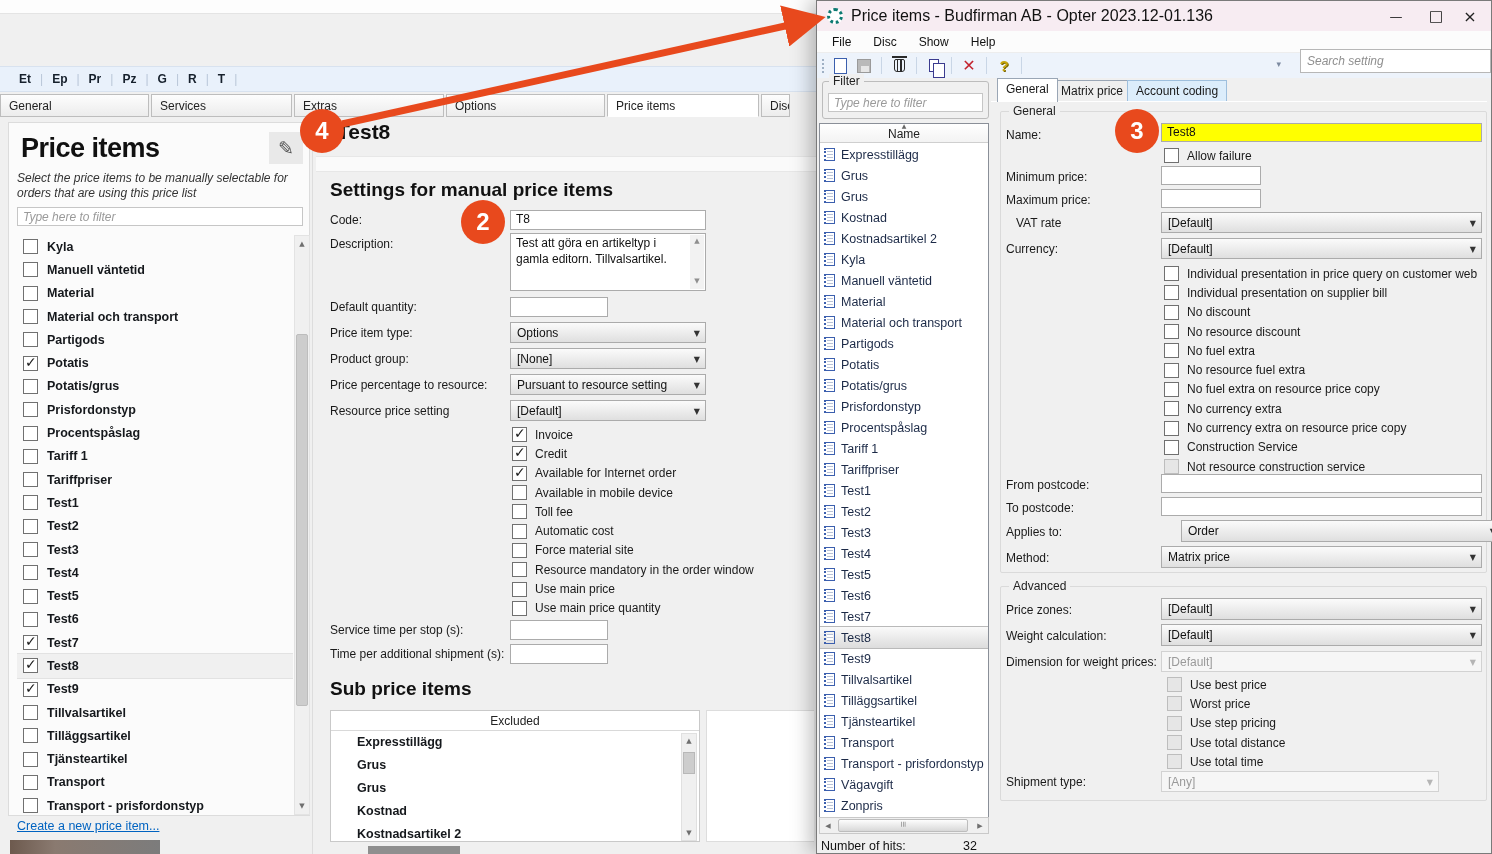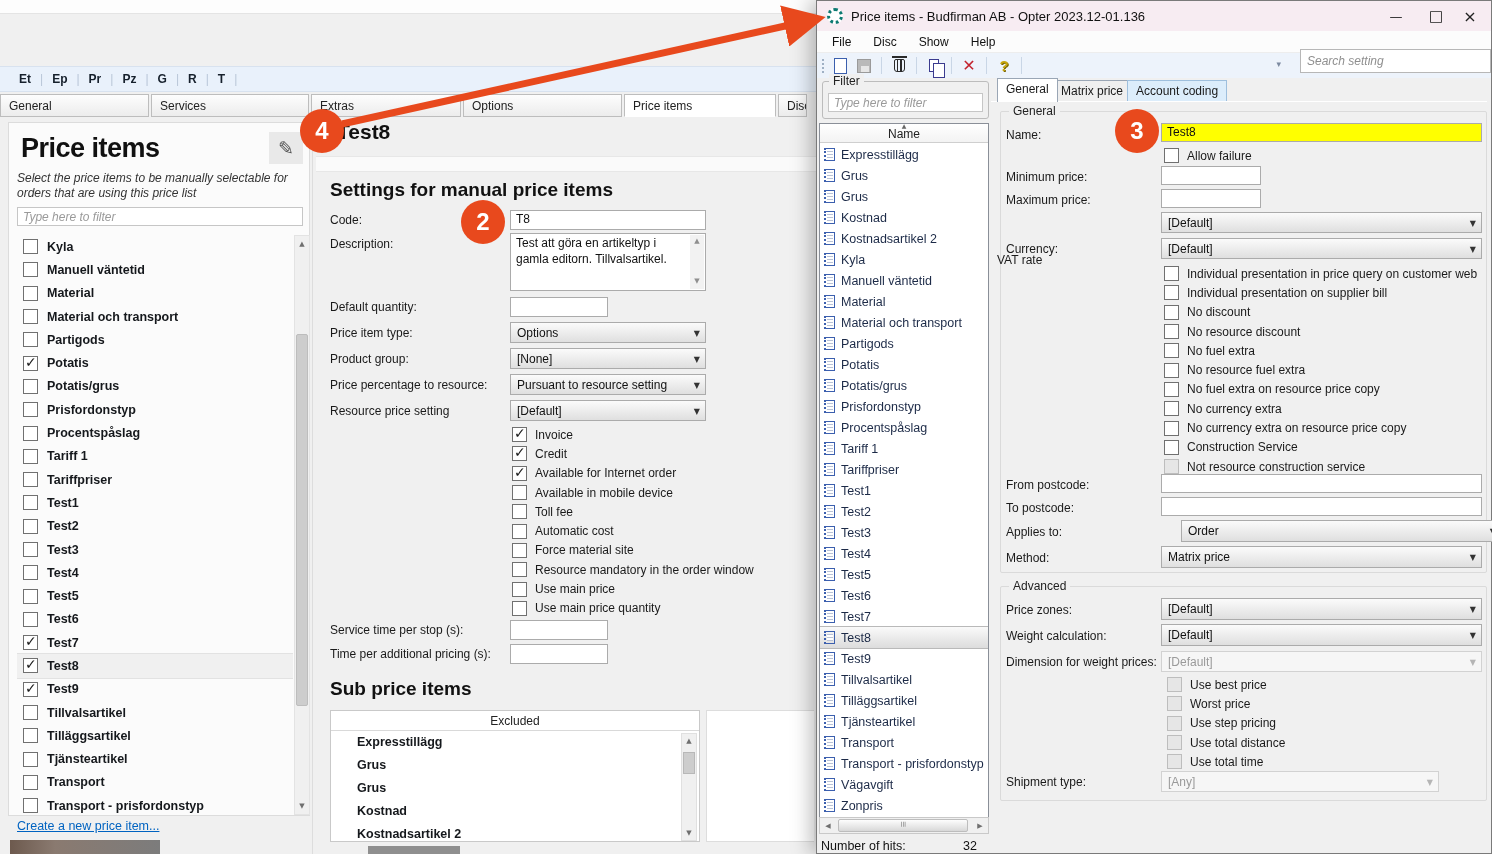--- a/index.html
+++ b/index.html
@@ -63,21 +63,21 @@
   #exc-thumb { position:absolute; left:1px; top:18px; width:12px; height:22px; background:#cdcdcd; border:1px solid #b8b8b8; }
   #side-white { left:706px; top:710px; width:108px; height:132px; background:#fff; border:1px solid #dddddd; border-right:none; }
 
   
   .frag { background:#9d9d9d; }
 
   
   #dlg { left:816px; top:0; width:676px; height:854px; background:#f0f0f0; border:1px solid #7a7a7a; box-shadow:-6px 0 18px rgba(0,0,0,0.25); }
   #dlg-title { position:absolute; left:0; top:0; width:100%; height:30px; background:#f7ecf2; display:flex; align-items:center; padding-left:10px; gap:8px; }
   #dlg-icon { width:16px; height:16px; border-radius:50%; border:3px dotted #0c7a72; background:#fff; }
-  #dlg-title .txt { font-size:13px; color:#111; }
+  #dlg-title .txt { font-size:16px; color:#111; }
   .winbtn { position:absolute; top:4px; width:30px; height:22px; display:flex; align-items:center; justify-content:center; font-size:13px; color:#222; }
   #dlg-menu { position:absolute; left:0; top:30px; width:100%; height:22px; background:#fcfcfc; display:flex; align-items:center; gap:22px; padding-left:15px; border-bottom:1px solid #ededed; }
   #dlg-menu span { font-size:12px; color:#111; }
   #dlg-toolbar { position:absolute; left:0; top:52px; width:100%; height:25px; background:#edf3fb; display:flex; align-items:center; padding-left:4px; gap:6px; }
   .tsep { width:1px; height:17px; background:#c9d6e6; margin:0 2px; }
   .grip { width:4px; height:16px; background-image:radial-gradient(#9fb0c4 1px, transparent 1.2px); background-size:4px 4px; }
   .ticon { width:18px; height:18px; position:relative; display:flex; align-items:center; justify-content:center; }
   .i-page { width:13px; height:16px; background:#fff; border:1px solid #3b5fae; }
   .i-save { width:14px; height:14px; background:#b9b9b9; border:1px solid #9a9a9a; position:relative; }
   .i-save::after { content:""; position:absolute; left:3px; bottom:0; width:8px; height:6px; background:#e6e6e6; }
@@ -140,21 +140,21 @@
       <span class="qsep">|</span>
       <span class="qtab">G</span>
       <span class="qsep">|</span>
       <span class="qtab">R</span>
       <span class="qsep">|</span>
       <span class="qtab">T</span>
       <span class="qsep">|</span>
     </div>
   <div class="abs" id="bg-tabstrip">
       <div class="bgtab" style="width: 149px;">General</div>
-      <div class="bgtab" style="width: 158px;">Services</div>
+      <div class="bgtab" style="width: 141px;">Services</div>
       <div class="bgtab" style="width: 150px;">Extras</div>
       <div class="bgtab" style="width: 159px;">Options</div>
       <div class="bgtab active" style="width: 152px;">Price items</div>
       <div class="bgtab" style="width: 29px;">Disc</div>
     </div>
 
   <div class="abs" id="left-panel">
     <div id="lp-title">Price items</div>
     <div id="lp-edit">
         <span class="glyph">✎</span>
@@ -342,21 +342,21 @@
       </div>
       <div class="cbrow">
         <span class="cb"></span>
         <span class="lbl">Use main price quantity</span>
       </div>
     </div>
 
   <div class="flabel" style="left:330px; top:623px;">Service time per stop (s):</div>
   <div class="tinput" style="left:510px; top:620px; width:98px; height:20px;"></div>
 
-  <div class="flabel" style="left:330px; top:647px;">Time per additional pricing (s):</div>
+  <div class="flabel" style="left:330px; top:647px;">Time per additional shipment (s):</div>
   <div class="tinput" style="left:510px; top:644px; width:98px; height:20px;"></div>
 
   <div class="abs" id="sub-title">Sub price items</div>
   <div class="abs" id="exc-box">
     <div id="exc-head">Excluded</div>
     <div id="exc-rows">
         <div class="exc-row">Expresstillägg</div>
         <div class="exc-row">Grus</div>
         <div class="exc-row">Grus</div>
         <div class="exc-row">Kostnad</div>
@@ -574,21 +574,21 @@
     <div class="flabel" style="left:189px; top:127px;">Name:</div>
     <div class="tinput ylw" style="left:344px; top:122px; width:321px; height:19px;">Test8</div>
     <div class="cbrow" style="position:absolute; left:347px; top:145px;">
       <div class="cb"></div>
       <span class="lbl">Allow failure</span>
     </div>
     <div class="flabel" style="left:189px; top:169px;">Minimum price:</div>
     <div class="tinput" style="left:344px; top:165px; width:100px; height:19px;"></div>
     <div class="flabel" style="left:189px; top:192px;">Maximum price:</div>
     <div class="tinput" style="left:344px; top:188px; width:100px; height:19px;"></div>
-    <div class="flabel" style="left:180px; top:215px;margin-top:37px;">VAT rate</div>
+    <div class="flabel" style="left:199px; top:215px;">VAT rate</div>
     <div class="combo" style="left:344px; top:211px; width:321px;">[Default]</div>
     <div class="flabel" style="left:189px; top:241px;">Currency:</div>
     <div class="combo" style="left:344px; top:237px; width:321px;">[Default]</div>
     <div class="abs" id="gen-cbs" style="left:347px; top:263px;">
         <div class="cbrow">
           <span class="cb"></span>
           <span class="lbl">Individual presentation in price query on customer web</span>
         </div>
         <div class="cbrow">
           <span class="cb"></span>

